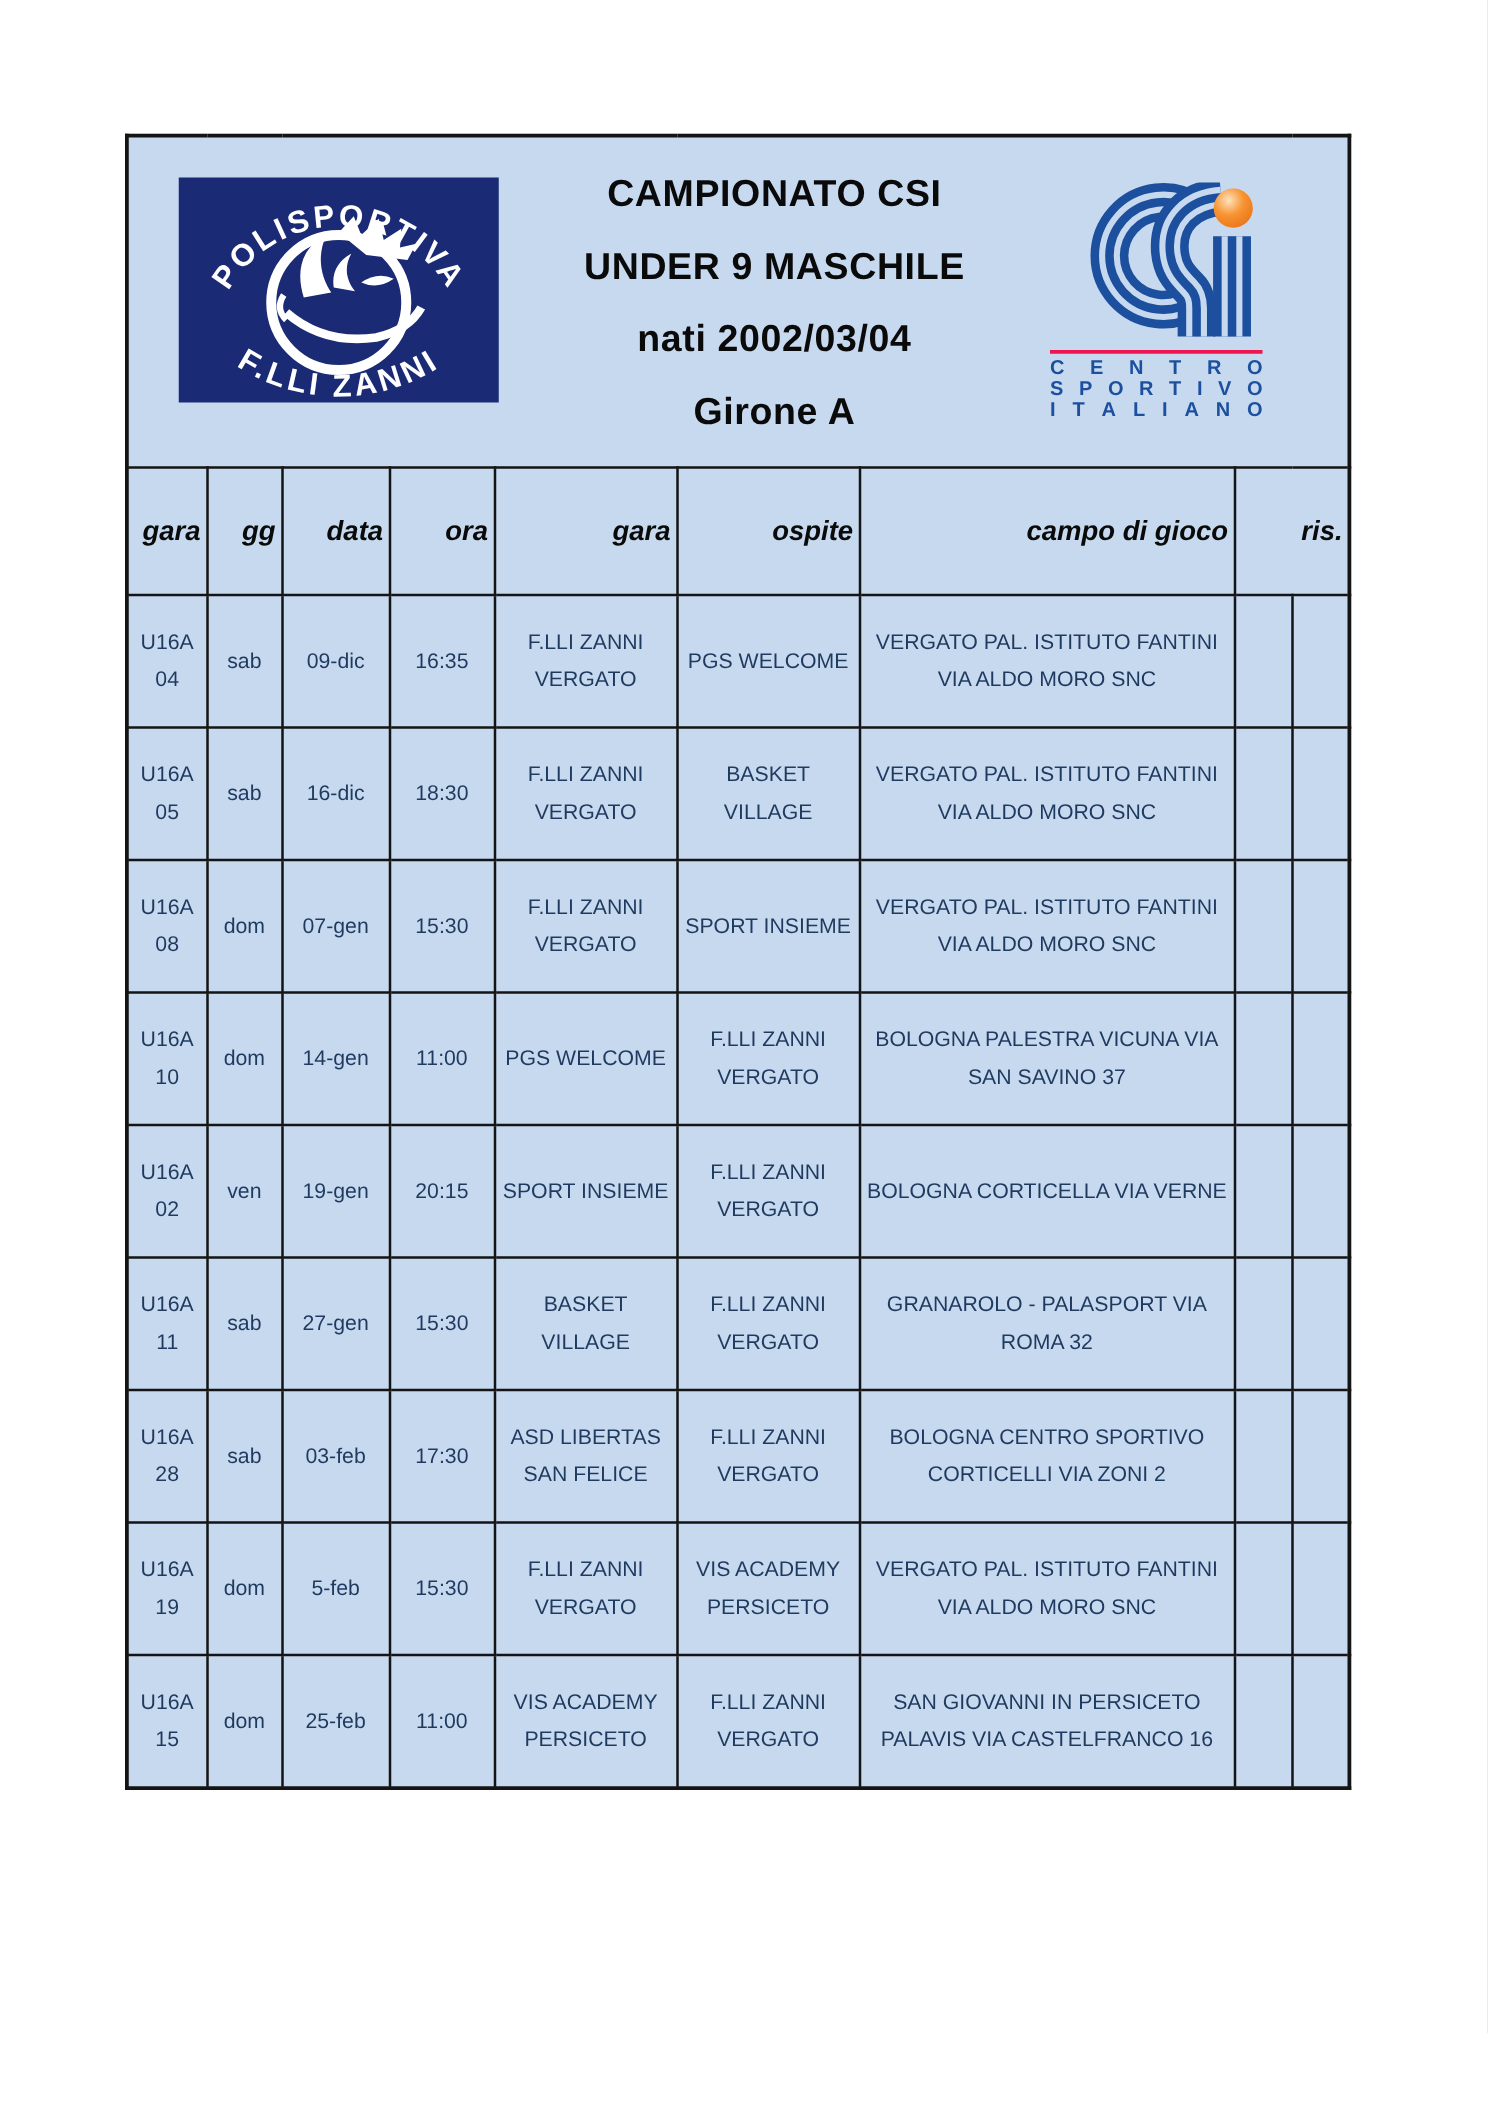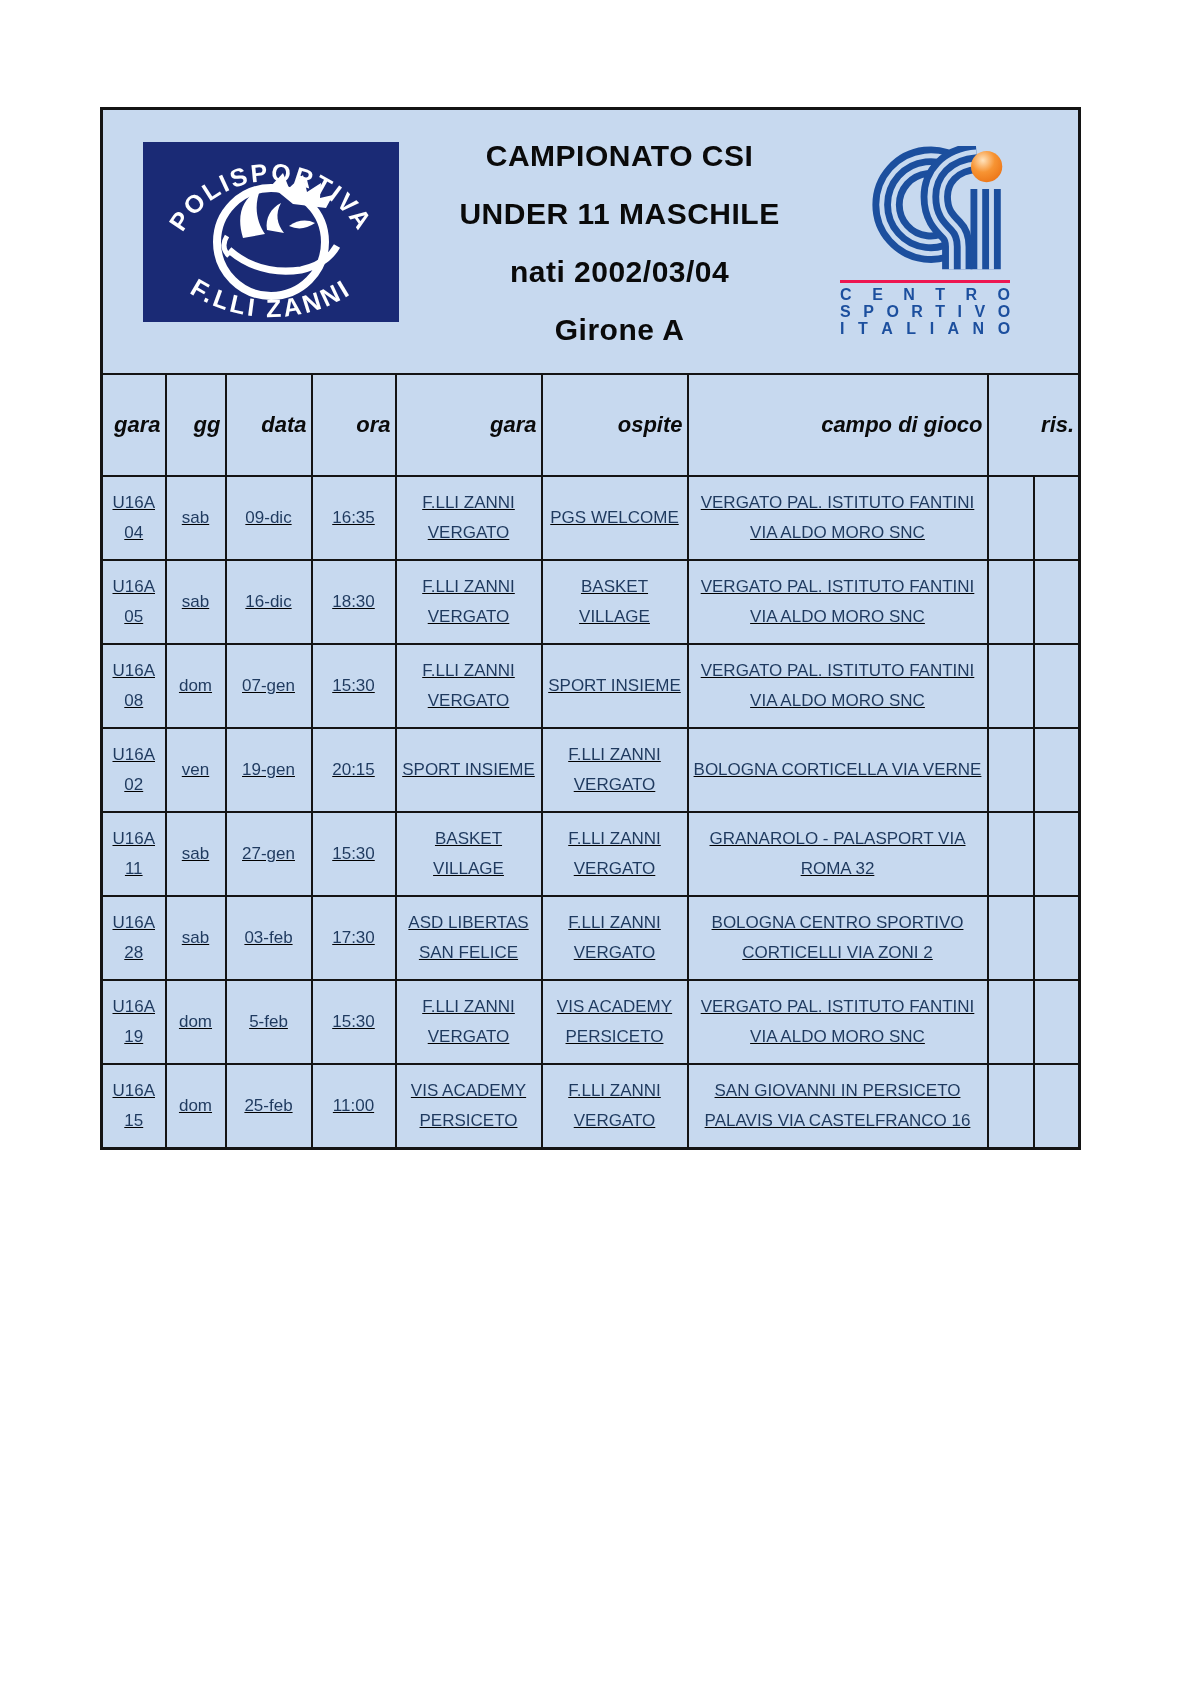--- a/index.html
+++ b/index.html
@@ -28,21 +28,21 @@
   .csi{width:170px;flex:0 0 auto;margin:34px 64px 0 0;}
   .csi svg{display:block;width:170px;height:132px;}
   .csi-redline{height:3px;background:var(--csi_red);margin:2px 0 3px 0;}
   .csi-word{display:flex;justify-content:space-between;color:var(--csi_blue);
     font-weight:bold;font-size:16px;line-height:17px;}
   
   tr.head-row th{
     height:96px;font-size:22px;font-weight:bold;font-style:italic;
     color:var(--header_text);text-align:right;vertical-align:middle;
   }
-  tbody.rows tr{height:84px;text-decoration:underline;}
+  tbody.rows tr{height:106px;}
   tbody.rows td{
     font-size:17px;color:var(--cell_text);text-align:center;vertical-align:middle;
     line-height:1.75;white-space:pre-line;
   }
 </style>
 </head>
 <body>
 
 <table class="sheet">
   <colgroup>
@@ -86,21 +86,21 @@
               <textPath href="#arcTop" startOffset="50%" text-anchor="middle">POLISPORTIVA</textPath>
             </text>
             <text font-family="Liberation Sans, sans-serif" font-size="25" font-weight="bold" fill="#ffffff" letter-spacing="3">
               <textPath href="#arcBot" startOffset="50%" text-anchor="middle">F.LLI ZANNI</textPath>
             </text>
           </svg>
         </div>
 
         <div class="titles">
           <div class="title-line">CAMPIONATO CSI</div>
-          <div class="title-line">UNDER 11 MASCHILE</div>
+          <div class="title-line">UNDER 9 MASCHILE</div>
           <div class="title-line">nati 2002/03/04</div>
           <div class="title-line">Girone A</div>
         </div>
 
         <div class="csi">
           <svg viewBox="0 0 170 135">
             <defs>
               <radialGradient id="ballGrad" cx="0.38" cy="0.3" r="0.85">
                 <stop offset="0" stop-color="#ffe3bd"></stop>
                 <stop offset="0.45" stop-color="#f79433"></stop>
@@ -210,20 +210,33 @@
       <td>15:30</td>
       <td>F.LLI ZANNI
 VERGATO</td>
       <td>SPORT INSIEME</td>
       <td>VERGATO PAL. ISTITUTO FANTINI
 VIA ALDO MORO SNC</td>
       <td></td>
       <td></td>
     </tr>
       <tr>
+      <td>U16A 10</td>
+      <td>dom</td>
+      <td>14-gen</td>
+      <td>11:00</td>
+      <td>PGS WELCOME</td>
+      <td>F.LLI ZANNI
+VERGATO</td>
+      <td>BOLOGNA PALESTRA VICUNA VIA
+SAN SAVINO 37</td>
+      <td></td>
+      <td></td>
+    </tr>
+      <tr>
       <td>U16A 02</td>
       <td>ven</td>
       <td>19-gen</td>
       <td>20:15</td>
       <td>SPORT INSIEME</td>
       <td>F.LLI ZANNI
 VERGATO</td>
       <td>BOLOGNA CORTICELLA VIA VERNE</td>
       <td></td>
       <td></td>

